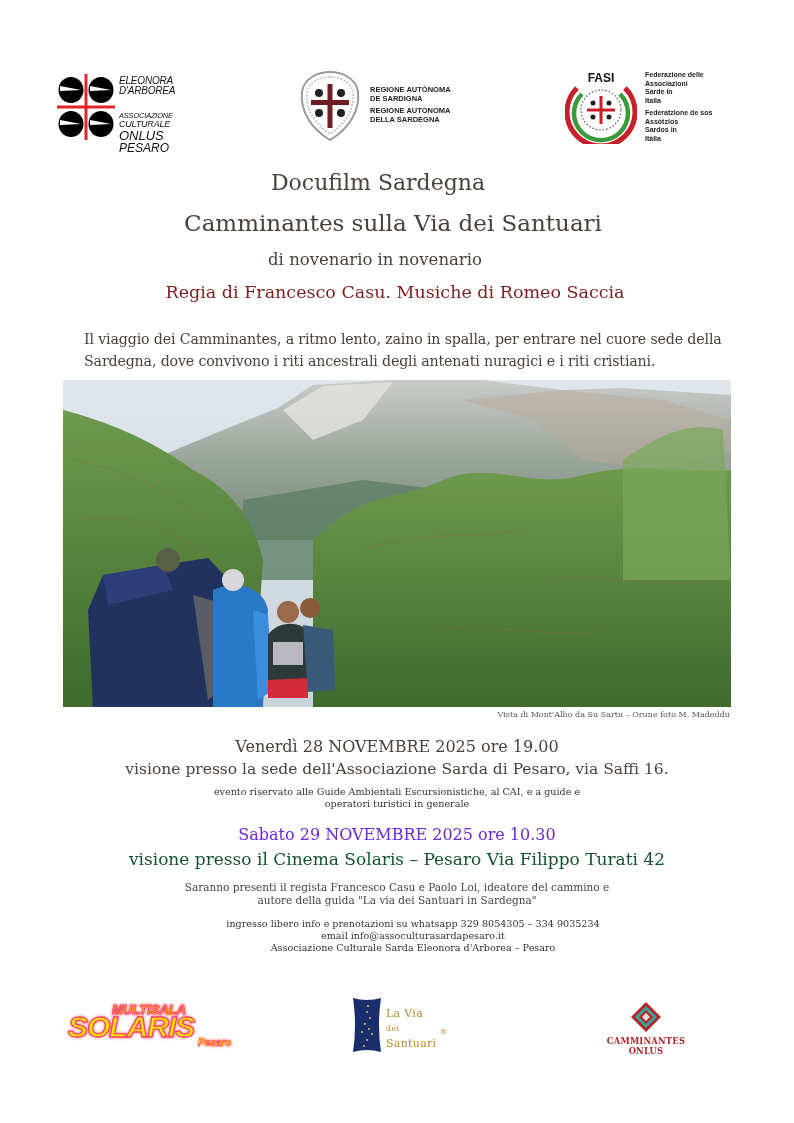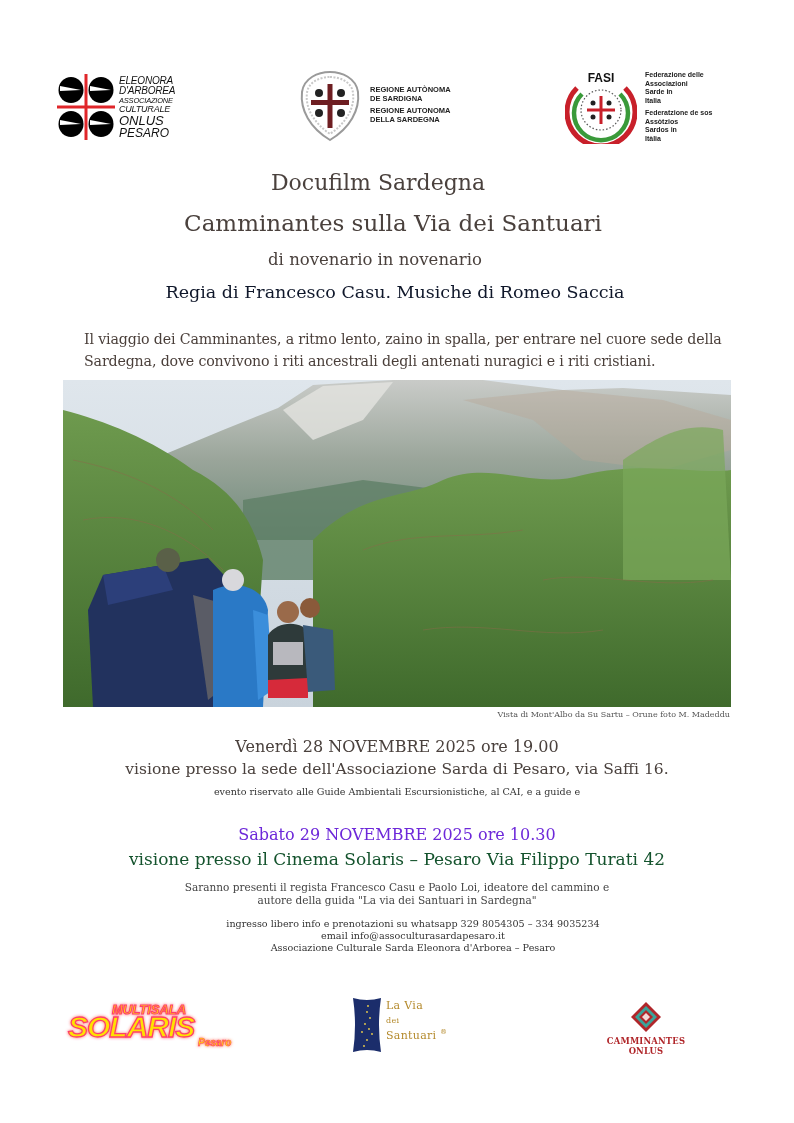--- a/index.html
+++ b/index.html
@@ -6,40 +6,40 @@
     body { width: 794px; height: 1123px; position: relative; overflow: hidden; font-family: "DejaVu Serif", serif; color: #4a3f3a; }
     .abs { position: absolute; }
     .center { text-align: center; }
 
     
     .logo-eleonora { left: 57px; top: 74px; width: 120px; height: 66px; font-style: italic; }
     .logo-eleonora .emblem { position: absolute; left: 0; top: 0; width: 58px; height: 66px; }
     .logo-eleonora .etext { position: absolute; left: 62px; top: 2px; font-family: "Liberation Sans", sans-serif; color: #111; line-height: 1; }
     .etext .l1 { font-size: 10px; letter-spacing: -0.2px; display:block; }
     .etext .l2 { font-size: 10px; letter-spacing: -0.2px; display:block; }
-    .etext .l3 { font-size: 7.5px; letter-spacing: -0.2px; display:block; margin-top: 1px; }
+    .etext .l3 { font-size: 7.5px; letter-spacing: -0.2px; display:block; margin-top: 16px; }
     .etext .l4 { font-size: 9px; letter-spacing: -0.2px; display:block; }
     .etext .l5 { font-size: 13px; display:block; }
     .etext .l6 { font-size: 12px; display:block; }
 
     .logo-regione { left: 298px; top: 70px; width: 180px; height: 72px; }
     .logo-regione .crest { position:absolute; left:0; top:0; width:64px; height:72px; }
     .logo-regione .rtext { position:absolute; left:72px; top:15px; font-family:"Liberation Sans", sans-serif; font-weight:bold; font-size:7.5px; color:#222; line-height:9px; }
     .rtext .gap { height: 3px; }
 
     .logo-fasi { left: 565px; top: 68px; width: 180px; height: 80px; }
     .logo-fasi .ring { position:absolute; left:0; top:0; width:72px; height:76px; }
     .logo-fasi .ftext { position:absolute; left:80px; top:3px; font-family:"Liberation Sans", sans-serif; font-weight:bold; font-size:7px; color:#222; line-height:8.5px; }
     .ftext .gap { height:4px; }
 
     
     .t1 { left: 0; width: 756px; top: 170px; font-size: 22px; color: #4a413d; }
     .t2 { left: 0; width: 786px; top: 210px; font-size: 23px; color: #4a413d; }
     .t3 { left: 0; width: 750px; top: 250px; font-size: 16.5px; color: #4a413d; }
-    .t4 { left: 0; width: 790px; top: 282px; font-size: 17.5px; color: #0f172a; }
+    .t4 { left: 0; width: 790px; top: 282px; font-size: 17.5px; color: #7f1d1d; }
 
     .intro { left: 84px; width: 640px; top: 328px; font-size: 14.2px; line-height: 22px; color: #4a3f3a; letter-spacing: -0.15px; }
 
     
     .photo { left: 63px; top: 380px; width: 668px; height: 327px; overflow: hidden; }
     .caption { right: 64px; top: 710px; font-size: 8px; color: #555; }
 
     
     .ev1-date { left: 0; width: 794px; top: 737px; font-size: 16px; color: #4a413d; }
     .ev1-place { left: 0; width: 794px; top: 760px; font-size: 15.5px; color: #4a413d; }
@@ -47,21 +47,21 @@
     .ev2-date { left: 0; width: 794px; top: 825px; font-size: 16px; color: #6d28d9; }
     .ev2-place { left: 0; width: 794px; top: 849px; font-size: 17px; color: #14532d; }
     .ev2-note { left: 0; width: 794px; top: 881px; font-size: 10.5px; line-height: 13px; color: #444; }
     .contacts { left: 0; width: 826px; top: 918px; font-size: 9.6px; line-height: 12px; color: #333; }
 
     
     .logo-solaris { left: 64px; top: 997px; width: 185px; height: 52px; }
     .logo-lavia { left: 353px; top: 998px; width: 100px; height: 56px; }
     .logo-camm { left: 600px; top: 1000px; width: 92px; height: 60px; }
     .lavia-box { position:absolute; left:0; top:0; width:28px; height:54px; }
-    .lavia-text { position:absolute; left:33px; top:0; font-family:"DejaVu Serif", serif; color:#b48a2c; font-size:11px; line-height:15px; letter-spacing: 0.3px; }
+    .lavia-text { position:absolute; left:33px; top:8px; font-family:"DejaVu Serif", serif; color:#b48a2c; font-size:11px; line-height:15px; letter-spacing: 0.3px; }
     .lavia-text .small { font-size: 8px; }
     .lavia-reg { position:absolute; left:87px; top:30px; font-size:7px; color:#b48a2c; }
     .camm-text { position:absolute; left:0; width:92px; top:36px; text-align:center; font-family:"DejaVu Serif", serif; font-weight:bold; font-size:8.4px; line-height:10px; color:#b0262a; letter-spacing:0.2px; }
   </style>
 </head>
 <body>
 
 <div class="abs logo-eleonora">
   <svg class="emblem" viewBox="0 0 58 66">
     <ellipse cx="14" cy="16" rx="12.5" ry="13" fill="#000"></ellipse>
@@ -189,20 +189,21 @@
     <circle cx="247" cy="228" r="10" fill="#8a5a3a"></circle>
     <path d="M240 245 L270 250 L272 310 L245 312 Z" fill="#3a5a7a"></path>
   </svg>
 </div>
 <div class="abs caption">Vista di Mont'Albo da Su Sartu – Orune    foto M. Madeddu</div>
 
 <div class="abs center ev1-date">Venerdì 28 NOVEMBRE 2025  ore 19.00</div>
 <div class="abs center ev1-place">visione  presso la sede dell'Associazione Sarda di Pesaro, via Saffi 16.</div>
 <div class="abs center ev1-note">
   <div>evento riservato alle Guide  Ambientali Escursionistiche, al CAI, e a guide e</div>
+  <div>operatori turistici in generale</div>
 </div>
 
 <div class="abs center ev2-date">Sabato 29 NOVEMBRE 2025  ore 10.30</div>
 <div class="abs center ev2-place">visione presso il Cinema Solaris – Pesaro Via Filippo Turati 42</div>
 <div class="abs center ev2-note">
   <div>Saranno presenti il regista Francesco Casu e Paolo Loi, ideatore del cammino  e</div>
   <div>autore della guida "La via dei Santuari in Sardegna"</div>
 </div>
 
 <div class="abs center contacts">

